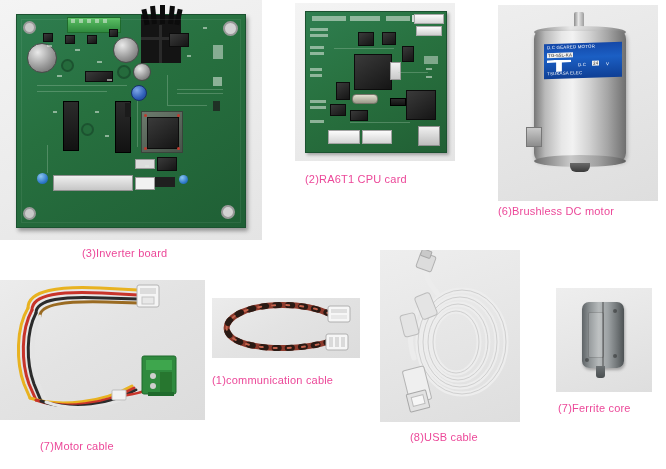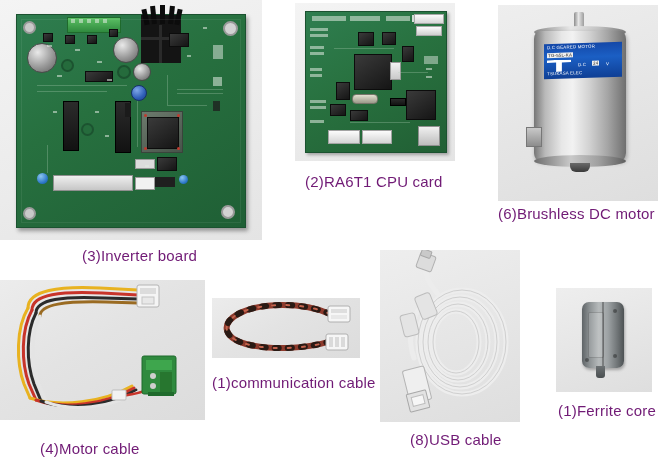--- a/index.html
+++ b/index.html
@@ -1,20 +1,20 @@
 <!DOCTYPE html>
 <html><head>
 <meta charset="utf-8">
 <style>
   html,body{margin:0;padding:0;background:#ffffff;}
   body{width:666px;height:469px;position:relative;overflow:hidden;
        font-family:"Liberation Sans","DejaVu Sans",sans-serif;color:#1a1a1a;}
   .item{position:absolute;}
   .photo{position:absolute;overflow:hidden;}
-  .cap{position:absolute;font-size:15px;letter-spacing:.2px;white-space:nowrap;color:#701a75;}
+  .cap{position:absolute;font-size:11px;letter-spacing:.2px;white-space:nowrap;color:#ec4899;}
 
   
   .bg-grey{background:linear-gradient(150deg,#ececec 0%,#e3e3e3 45%,#dcdcdc 100%);}
   .bg-grey2{background:linear-gradient(160deg,#eeeeee 0%,#e6e6e6 50%,#dedede 100%);}
   .bg-white{background:linear-gradient(160deg,#f4f4f4 0%,#ebebeb 60%,#e4e4e4 100%);}
 
   
   #pcb1{left:0;top:0;width:262px;height:240px;}
   #pcb1 .board{position:absolute;left:16px;top:14px;width:228px;height:212px;
       background:linear-gradient(150deg,#2e7d4f 0%,#27703f 40%,#1f5f35 100%);
@@ -276,21 +276,21 @@
       <circle cx="153" cy="96" r="3" fill="#cfcfcf"></circle>
       <circle cx="153" cy="106" r="3" fill="#cfcfcf"></circle>
       <rect x="160" y="92" width="12" height="20" fill="#27762f"></rect>
       <rect x="148" y="112" width="26" height="4" fill="#1f6a2c"></rect>
     </g>
     <g>
       <rect x="112" y="110" width="14" height="10" rx="1" fill="#f2f2f2" stroke="#bdbdbd"></rect>
     </g>
   </svg>
 </div>
-<div class="cap" id="cap4" style="left:40px;top:440px;">(4)Motor cable</div>
+<div class="cap" id="cap4" style="left:40px;top:440px;">(7)Motor cable</div>
 
 <div class="item photo bg-grey" id="ccable">
   <svg width="148" height="60" viewBox="0 0 148 60">
     <path d="M118 16 C 92 4, 48 4, 26 16 C 8 26, 12 40, 34 46 C 60 53, 96 50, 116 44" fill="none" stroke="#8d3a2c" stroke-width="6" stroke-linecap="round"></path>
     <path d="M118 16 C 92 4, 48 4, 26 16 C 8 26, 12 40, 34 46 C 60 53, 96 50, 116 44" fill="none" stroke="#2a1a14" stroke-width="6" stroke-linecap="round" stroke-dasharray="4 9"></path>
     <path d="M118 16 C 92 4, 48 4, 26 16 C 8 26, 12 40, 34 46 C 60 53, 96 50, 116 44" fill="none" stroke="#c4644e" stroke-width="2" stroke-linecap="round" stroke-dasharray="3 11"></path>
     <g>
       <rect x="116" y="8" width="22" height="16" rx="2" fill="#f6f6f6" stroke="#b0b0b0"></rect>
       <rect x="119" y="11" width="16" height="4" fill="#dedede"></rect>
       <rect x="119" y="17" width="16" height="4" fill="#e8e8e8"></rect>
@@ -341,13 +341,13 @@
 <div class="cap" id="cap6" style="left:410px;top:431px;">(8)USB cable</div>
 
 <div class="item photo bg-grey2" id="ferrite">
   <div class="fcore">
     <div class="fdot" style="left:31px;top:7px;"></div>
     <div class="fdot" style="left:31px;top:52px;"></div>
     <div class="fdot" style="left:3px;top:56px;"></div>
   </div>
   <div class="ftab"></div>
 </div>
-<div class="cap" id="cap7" style="left:558px;top:402px;">(1)Ferrite core</div>
+<div class="cap" id="cap7" style="left:558px;top:402px;">(7)Ferrite core</div>
 
 </body></html>

